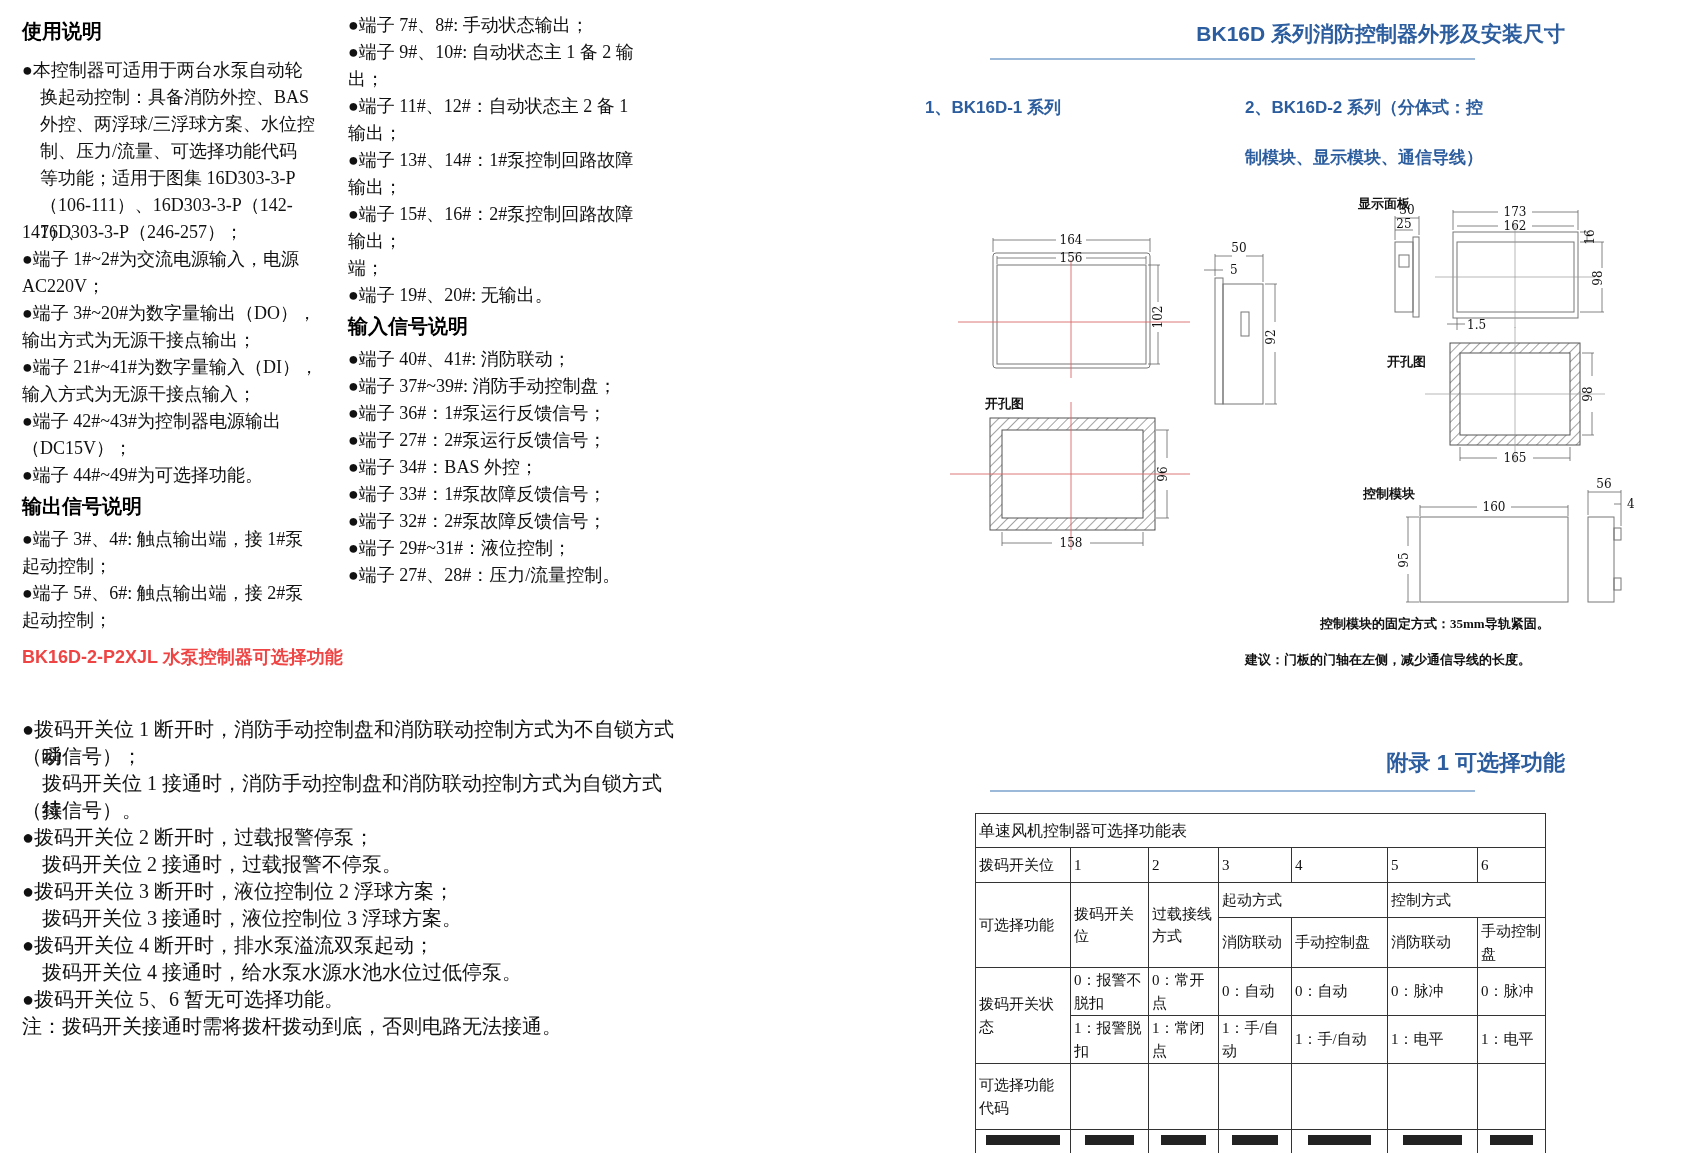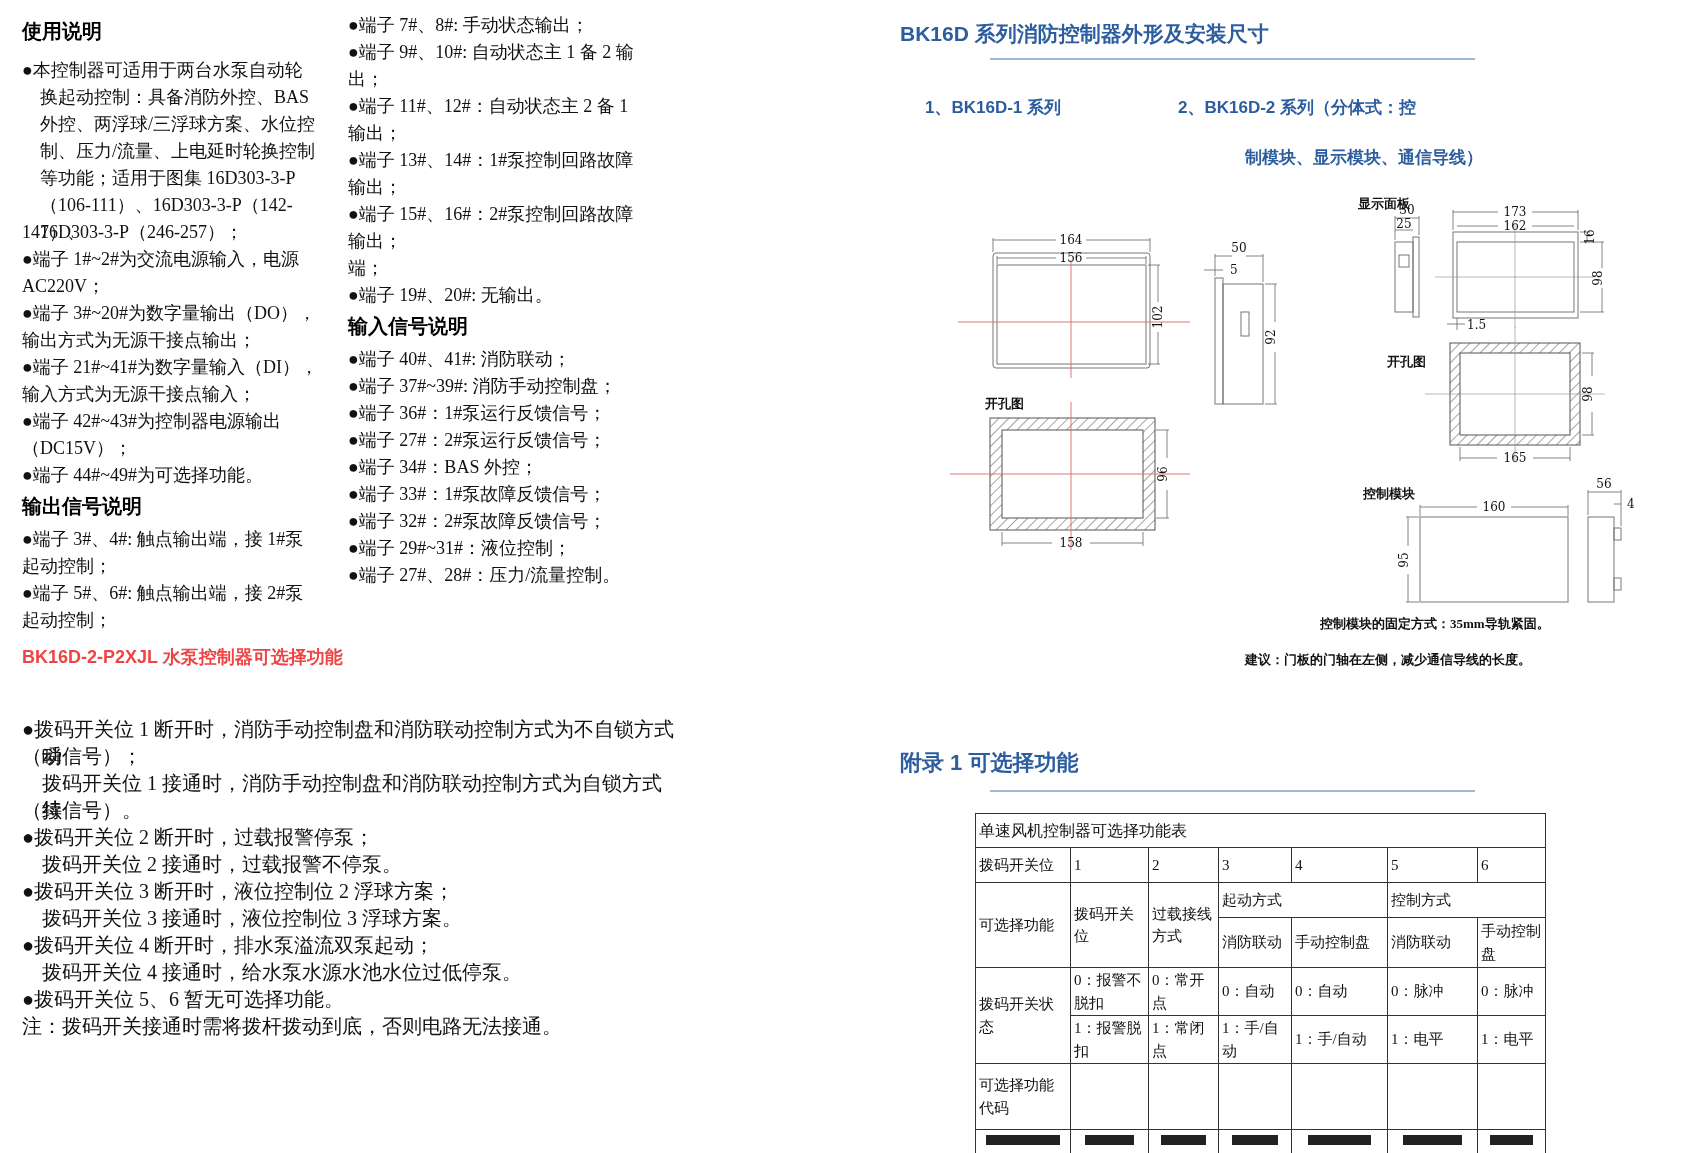--- a/index.html
+++ b/index.html
@@ -7,21 +7,21 @@
        font-family:"Liberation Serif",serif;color:#111}
   .abs{position:absolute}
   h2.sec{font-family:"Liberation Sans",sans-serif;font-weight:bold;font-size:20px;
          color:#000;margin:0 0 12px 0}
   h2.sec2{font-family:"Liberation Sans",sans-serif;font-weight:bold;font-size:20px;
           color:#000;margin:4px 0 6px 0}
   .ln{font-size:18px;line-height:27px;height:27px;overflow:visible}
   .opt-lines .ln{font-size:20px}
   .opt-h{font-family:"Liberation Sans",sans-serif;font-weight:bold;font-size:18px;color:#ef4444}
   .r-title{font-family:"Liberation Sans",sans-serif;font-weight:bold;font-size:21px;
-           color:#2c5d9e;text-align:left}
+           color:#2c5d9e;text-align:right}
   .appendix{font-size:22px}
   .series{font-family:"Liberation Sans",sans-serif;font-weight:bold;font-size:17px;color:#2c5d9e}
   .hrline{background:#9db9da;height:2px}
   table.fn{border-collapse:collapse;table-layout:fixed;width:570px;font-size:15px;color:#111}
   table.fn td{border:1px solid #333;text-align:left;vertical-align:middle;
               padding:1px 3px;line-height:1.5;overflow:hidden}
   tr.h34{height:34px} tr.h35{height:35px} tr.h50{height:50px}
   tr.h48{height:48px} tr.h66{height:66px} tr.h40{height:40px}
   td.cap16{font-size:16px}
   .frag{height:10px;background:#222;margin:4px auto 0;width:70%}
@@ -32,21 +32,21 @@
 </style>
 </head>
 <body>
 
 <div class="abs" style="left:22px;top:18px;width:322px">
   <h2 class="sec">使用说明</h2>
   <div>
       <div class="ln">●本控制器可适用于两台水泵自动轮</div>
       <div class="ln">　换起动控制：具备消防外控、BAS</div>
       <div class="ln">　外控、两浮球/三浮球方案、水位控</div>
-      <div class="ln">　制、压力/流量、上电延时轮换控制</div>
+      <div class="ln">　制、压力/流量、可选择功能代码</div>
       <div class="ln">　等功能；适用于图集 16D303-3-P</div>
       <div class="ln">　（106-111）、16D303-3-P（142-147）、</div>
       <div class="ln">　16D303-3-P（246-257）；</div>
       <div class="ln">●端子 1#~2#为交流电源输入，电源</div>
       <div class="ln">AC220V；</div>
       <div class="ln">●端子 3#~20#为数字量输出（DO），</div>
       <div class="ln">输出方式为无源干接点输出；</div>
       <div class="ln">●端子 21#~41#为数字量输入（DI），</div>
       <div class="ln">输入方式为无源干接点输入；</div>
       <div class="ln">●端子 42#~43#为控制器电源输出</div>
@@ -104,21 +104,21 @@
     <div class="ln">●拨码开关位 4 断开时，排水泵溢流双泵起动；</div>
     <div class="ln">　拨码开关位 4 接通时，给水泵水源水池水位过低停泵。</div>
     <div class="ln">●拨码开关位 5、6 暂无可选择功能。</div>
     <div class="ln">注：拨码开关接通时需将拨杆拨动到底，否则电路无法接通。</div>
   </div>
 
 <div class="abs r-title" style="left:900px;top:20px;width:665px">BK16D 系列消防控制器外形及安装尺寸</div>
 <div class="abs hrline" style="left:990px;top:58px;width:485px"></div>
 
 <div class="abs series" style="left:925px;top:96px">1、BK16D-1 系列</div>
-<div class="abs series" style="left:1178px;top:96px">2、BK16D-2 系列（分体式：控</div>
+<div class="abs series" style="left:1245px;top:96px">2、BK16D-2 系列（分体式：控</div>
 <div class="abs series" style="left:1245px;top:146px">制模块、显示模块、通信导线）</div>
 
 <svg class="abs" style="left:890px;top:180px" width="810" height="510">
   <defs>
     <pattern id="hatch" width="7" height="7" patternTransform="rotate(45)" patternUnits="userSpaceOnUse">
       <line x1="0" y1="0" x2="0" y2="7" stroke="#555" stroke-width="1.1"></line>
     </pattern>
   </defs>
 
   <g stroke="#777" fill="none" stroke-width="1">

